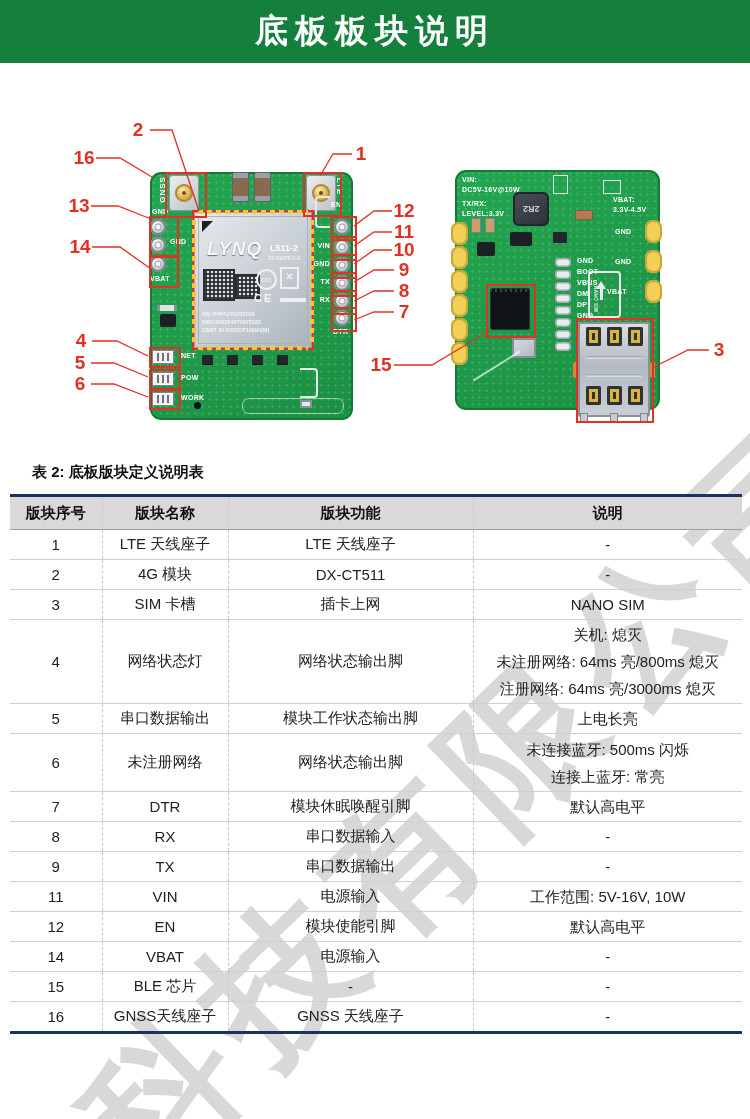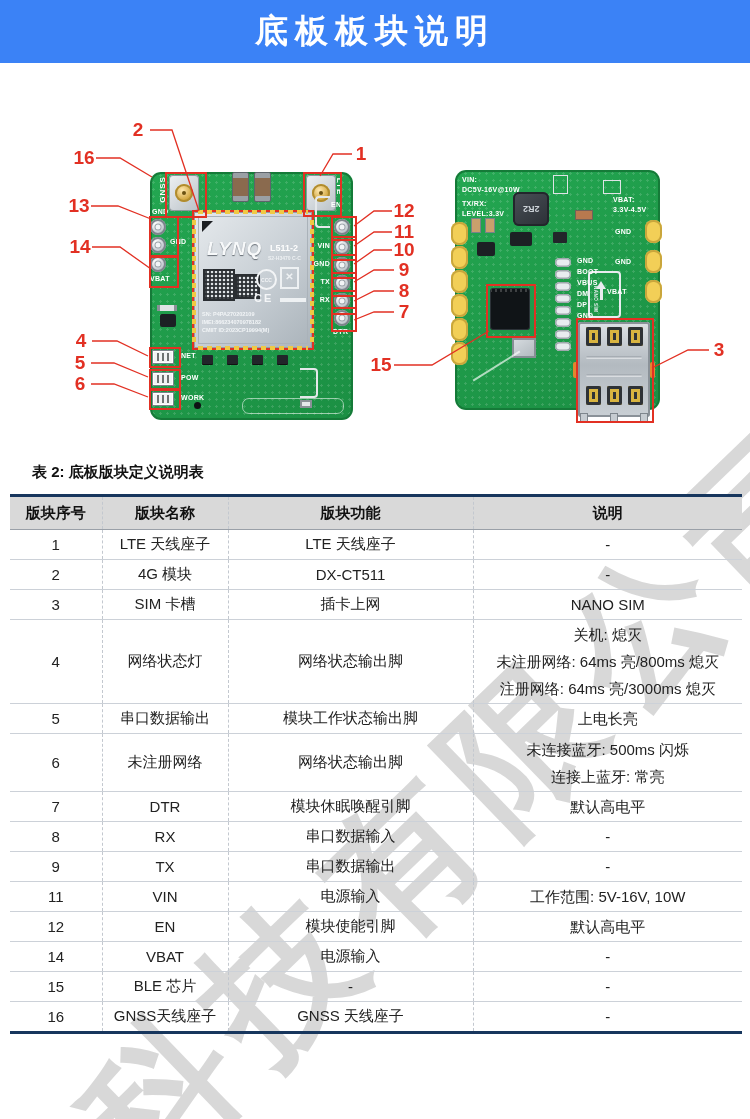--- a/index.html
+++ b/index.html
@@ -1,20 +1,20 @@
 <!DOCTYPE html>
 <html><head>
 <meta charset="utf-8">
 <style>
   html,body{margin:0;padding:0;background:#fff;}
   .page{position:relative;width:750px;height:1119px;background:#fff;overflow:hidden;
         font-family:"Liberation Sans",sans-serif;}
 
   
-  .header-bar{position:absolute;left:0;top:0;width:750px;height:63px;background:#3b82f6;
+  .header-bar{position:absolute;left:0;top:0;width:750px;height:63px;background:#15803d;
               display:flex;align-items:center;justify-content:center;}
   .header-title{color:#fff;font-size:33px;font-weight:bold;letter-spacing:7px;}
 
   
   .figure{position:absolute;left:0;top:0;width:750px;height:460px;}
   .board{position:absolute;border-radius:11px;
          background:radial-gradient(rgba(255,255,255,.14) 1px,transparent 1.4px) 0 0/7px 7px,
                     linear-gradient(150deg,#23a751,#1b8f43);
          box-shadow:inset 0 0 0 2px #157a38;}
   #left-board{left:150px;top:172px;width:203px;height:248px;}

